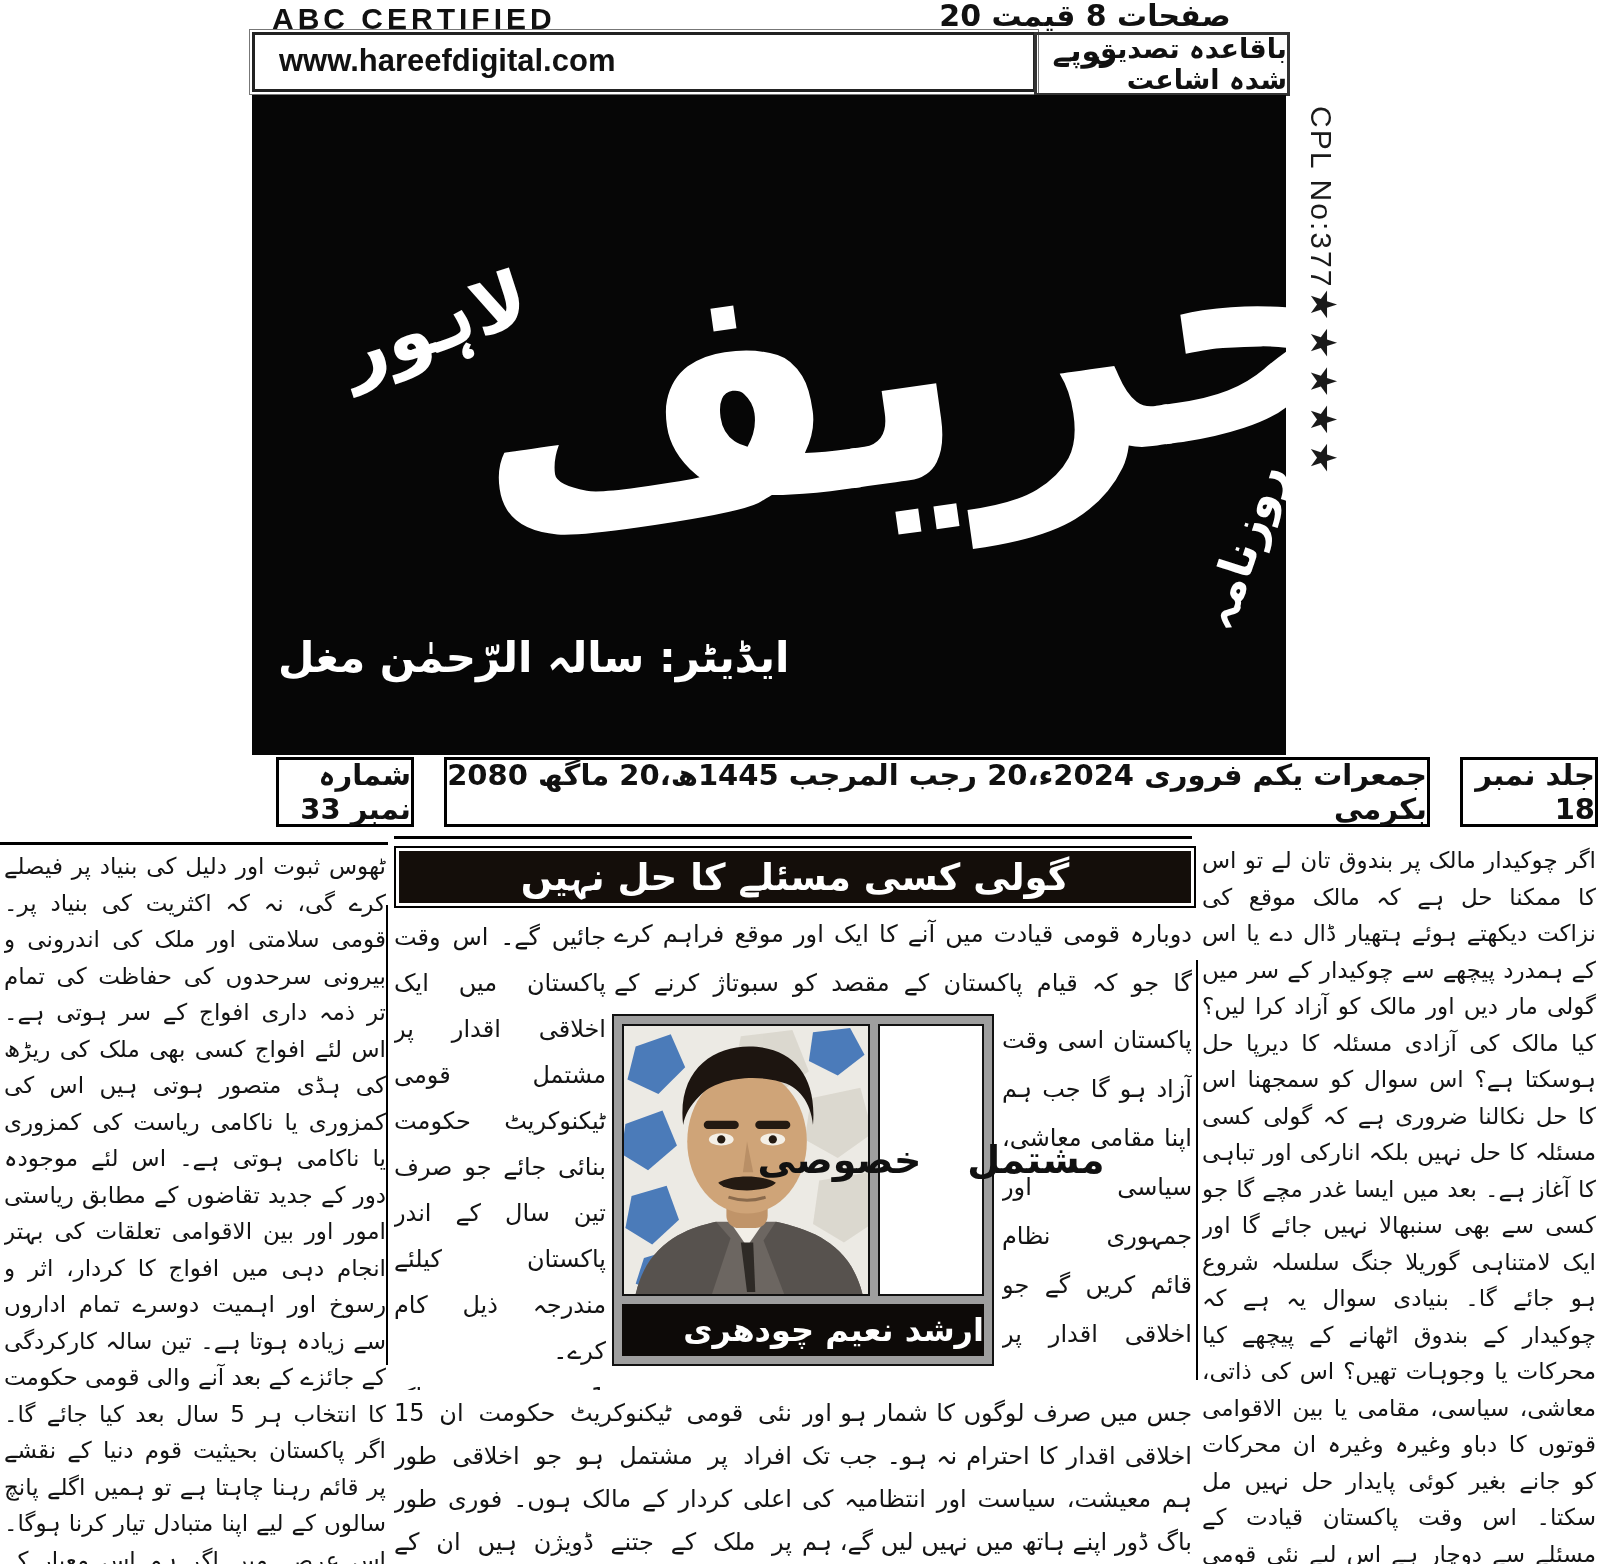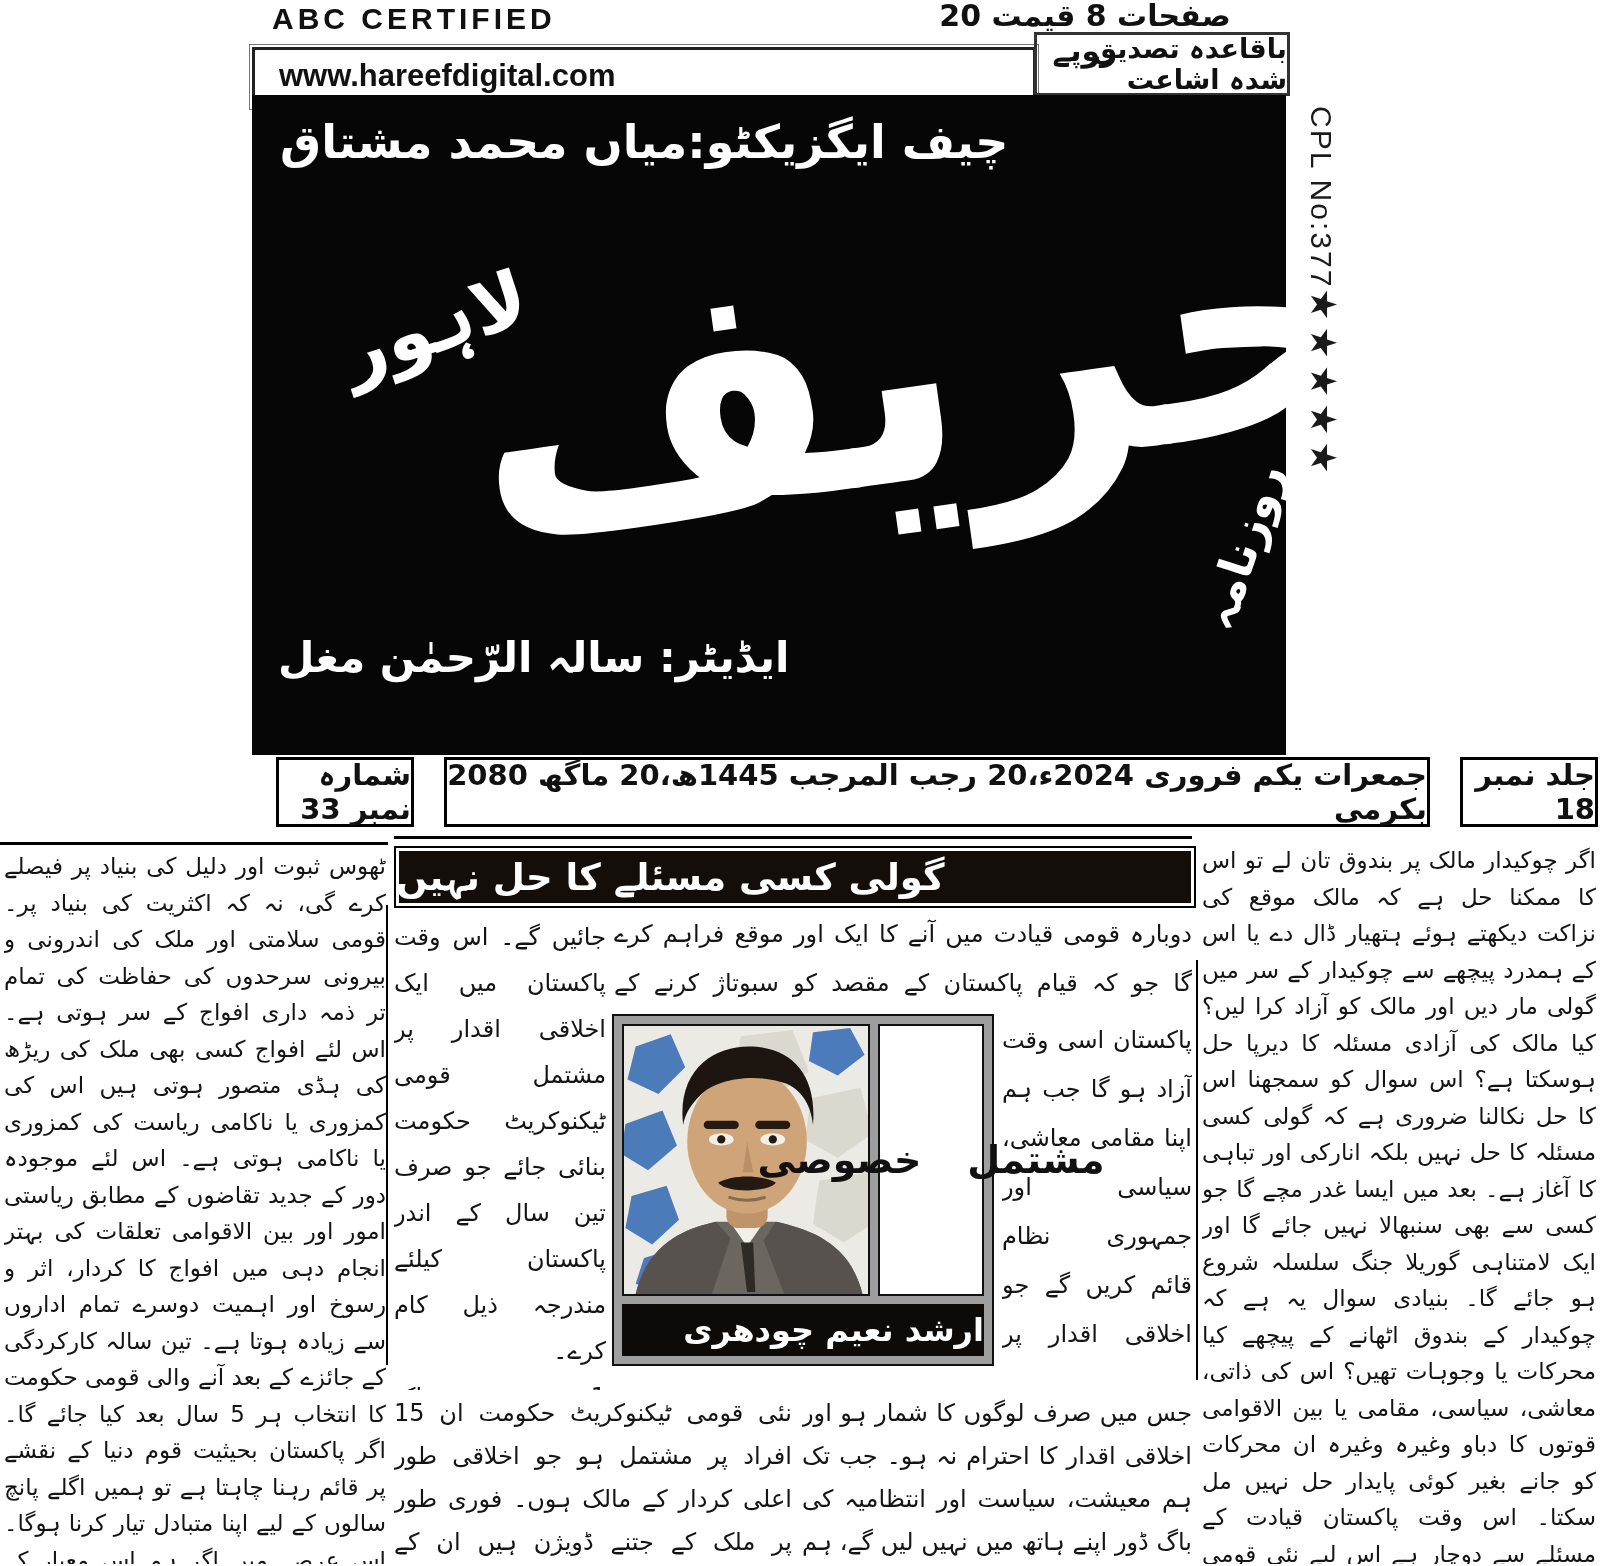--- a/index.html
+++ b/index.html
@@ -5,21 +5,21 @@
   html,body{margin:0;padding:0;background:#ffffff;}
   .page{position:relative;width:1600px;height:1566px;background:#ffffff;overflow:hidden;
         font-family:"DejaVu Sans",sans-serif;color:#111;}
   .abs{position:absolute;}
   .latin{font-family:"Liberation Sans",sans-serif;margin-left:10px;}
   .urdu{direction:rtl;font-family:"DejaVu Sans",sans-serif;}
 
   
   .abc{left:262px;top:2px;font-weight:bold;font-size:30px;letter-spacing:4px;}
   .pages-price{left:920px;top:-2px;width:330px;text-align:center;font-weight:bold;font-size:30px;}
-  .website-box{left:252px;top:47px;width:778px;height:54px;border:3px solid #222;
+  .website-box{left:252px;top:32px;width:778px;height:54px;border:3px solid #222;
                box-shadow:0 0 0 2px #fff,0 0 0 3px #777;}
   .website-box span{display:block;padding:8px 0 0 14px;font-weight:bold;font-size:31px;}
   .cert-box{left:1034px;top:32px;width:250px;height:58px;border:3px solid #333;
             display:flex;align-items:center;justify-content:center;font-weight:bold;font-size:27px;}
 
   
   .masthead{left:252px;top:95px;width:1034px;height:660px;background:#060606;overflow:hidden;}
   .masthead .m-chief{position:absolute;left:28px;top:20px;color:#fff;font-weight:bold;font-size:46px;direction:rtl;}
   .masthead .m-title{position:absolute;left:215px;top:100px;color:#fff;font-weight:bold;font-size:315px;
                      line-height:1.1;transform:rotate(-8deg);direction:rtl;}
@@ -43,21 +43,21 @@
 
   
   .rule{background:#000;}
   .rule-left{left:0;top:842px;width:388px;height:3px;}
   .rule-mid{left:394px;top:836px;width:798px;height:3px;}
   .vr-a{left:1196px;top:960px;width:2px;height:420px;}
   .vr-b{left:386px;top:905px;width:2px;height:460px;}
 
   
   .headline-bar{left:394px;top:846px;width:798px;height:58px;background:#140e0a;border:2px solid #000;
-                box-shadow:inset 0 0 0 3px #fff;display:flex;align-items:center;}
+                box-shadow:inset 0 0 0 3px #fff;display:flex;align-items:center;justify-content:center;}
   .headline-bar span{color:#fff;font-weight:bold;font-size:37px;direction:rtl;}
 
   
   .col{position:absolute;direction:rtl;text-align:justify;color:#141414;overflow:hidden;}
   .col-right{left:1202px;top:842px;width:394px;height:722px;font-size:23px;line-height:36.5px;}
   .col-left{left:4px;top:848px;width:382px;height:716px;font-size:23px;line-height:36.5px;}
   .strip-intro{left:614px;top:910px;width:578px;height:102px;font-size:24px;line-height:49px;}
   .col-mid-left{left:394px;top:914px;width:212px;height:476px;font-size:24px;line-height:46px;white-space:pre-line;}
   .col-photo-right{left:1002px;top:1016px;width:190px;height:348px;font-size:24px;line-height:49px;}
   .col-bottom-left{left:394px;top:1392px;width:398px;height:172px;font-size:24px;line-height:43px;}
@@ -81,21 +81,20 @@
 <div class="page">
 
   <div class="abs abc latin">ABC  CERTIFIED</div>
   <div class="abs pages-price urdu">صفحات 8 قیمت 20 روپے</div>
   <div class="abs website-box">
     <span class="latin">www.hareefdigital.com</span>
   </div>
   <div class="abs cert-box urdu">باقاعدہ تصدیق شدہ اشاعت</div>
 
   <div class="abs masthead">
-    <div class="m-chief urdu">چیف ایگزیکٹو:میاں محمد مشتاق</div>
     <div class="m-title urdu">حریف</div>
     <div class="m-city urdu">لاہور</div>
     <div class="m-daily urdu">روزنامہ</div>
     <div class="m-editor urdu">ایڈیٹر: سالہ الرّحمٰن مغل</div>
   </div>
 
   <div class="abs cpl latin">
     <span>CPL No:377</span><span class="stars">★★★★★</span>
   </div>
 

